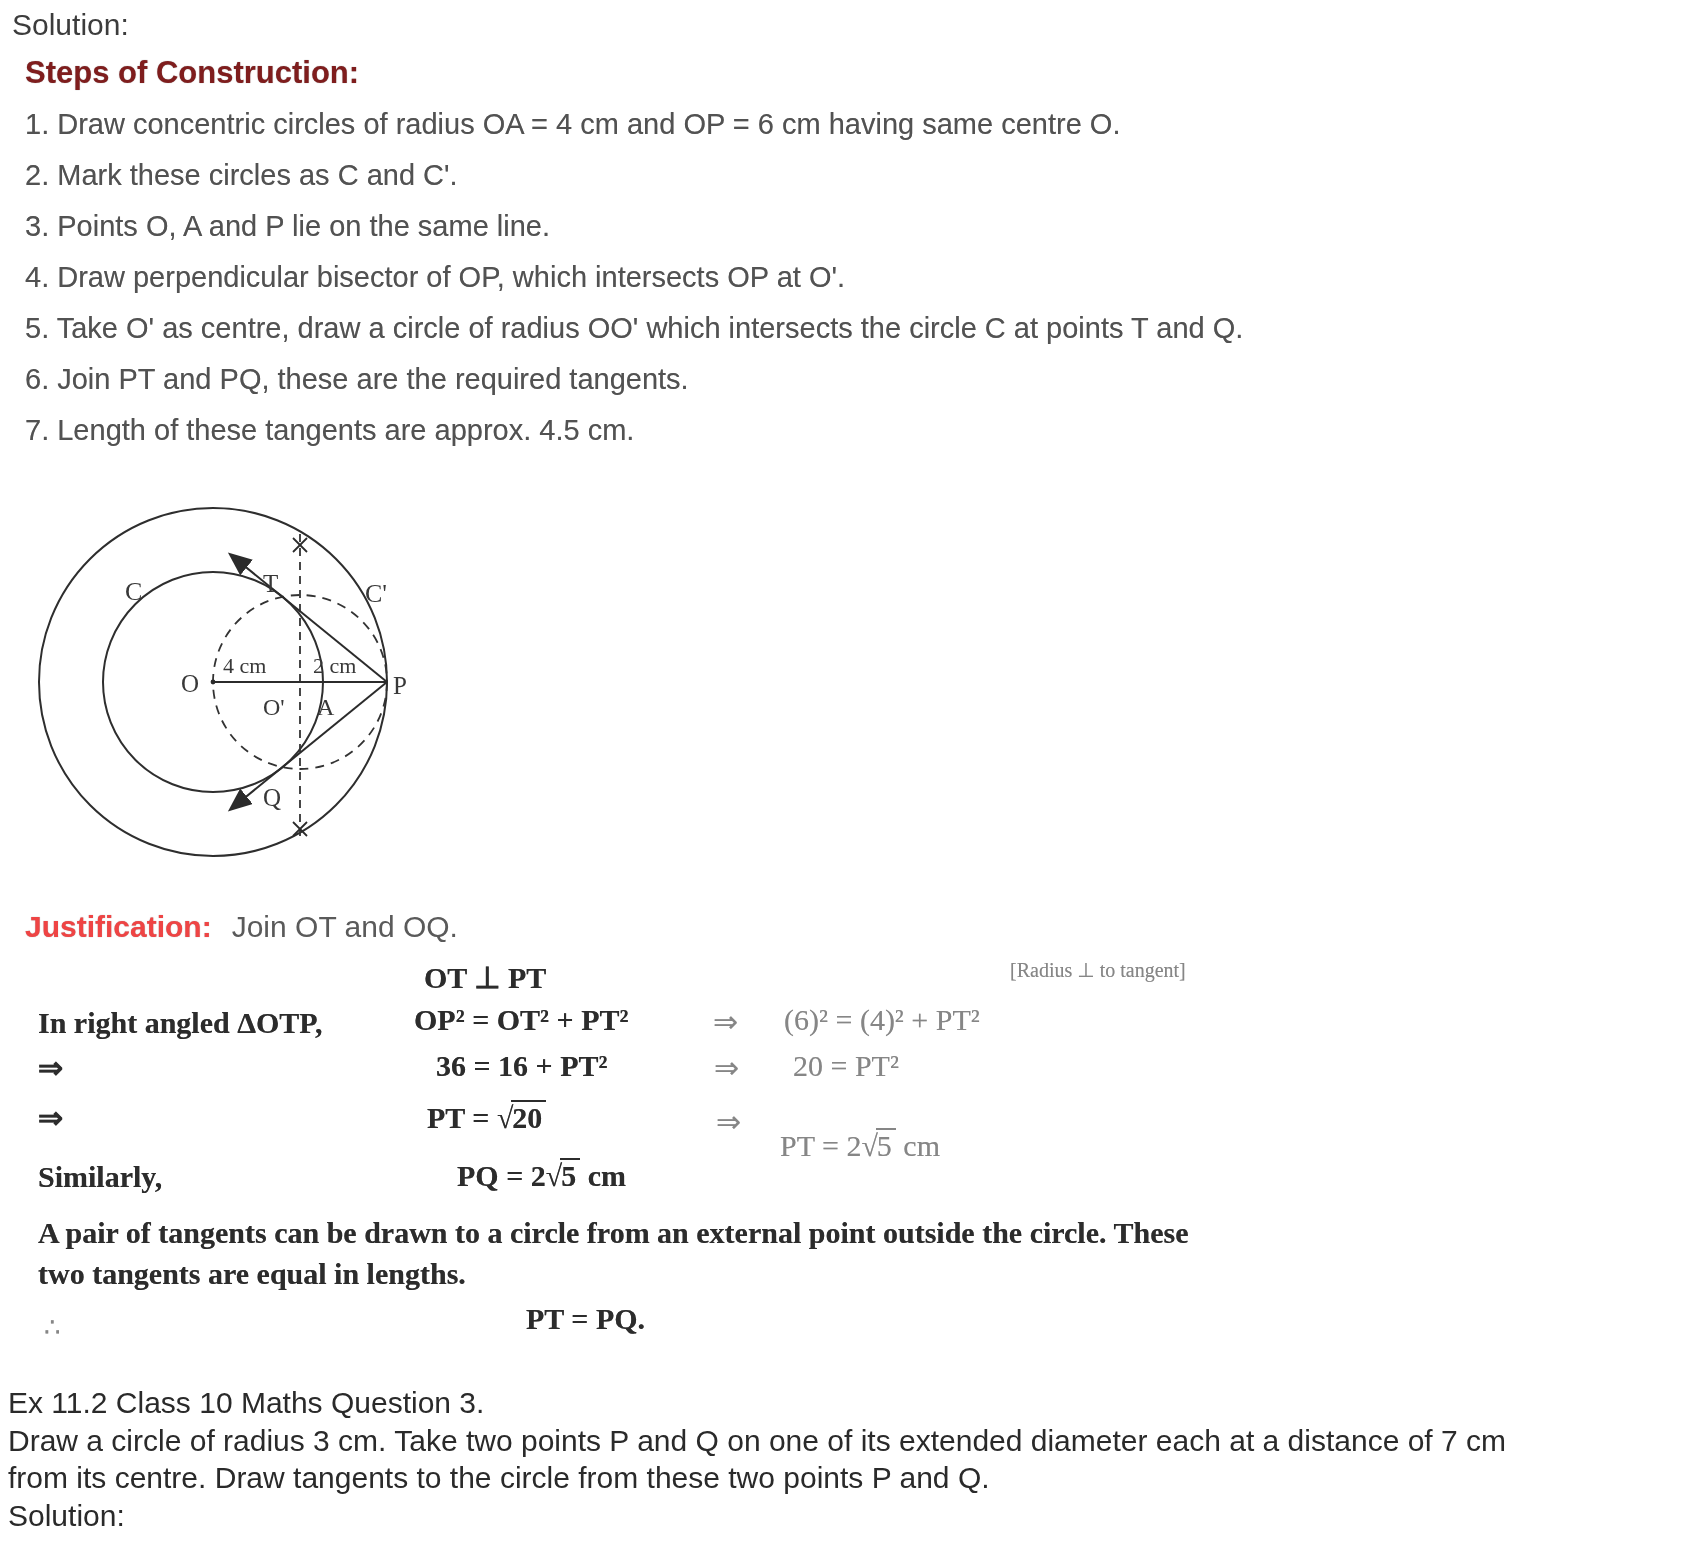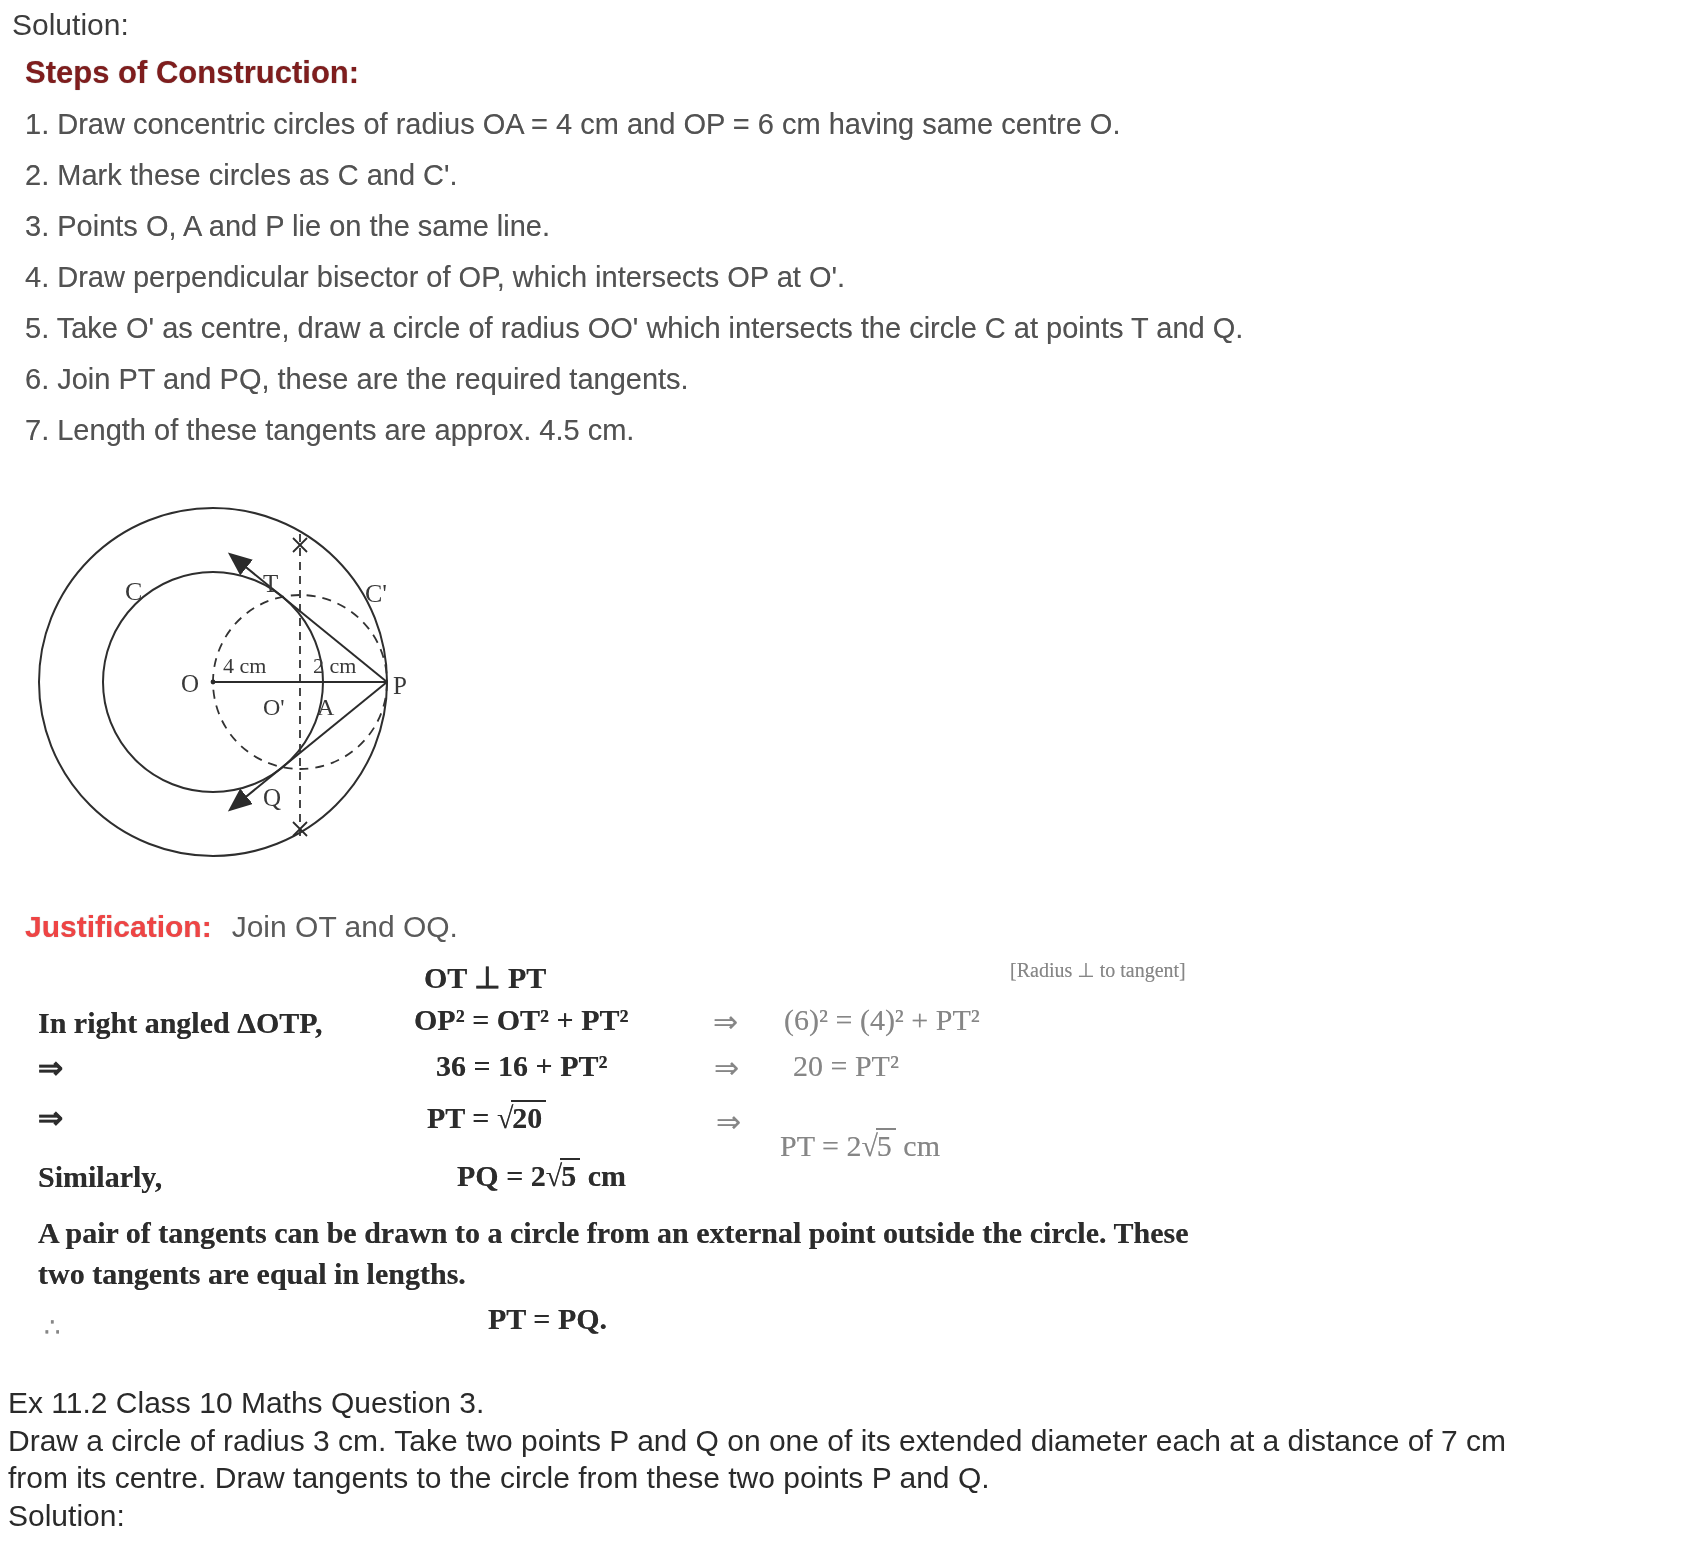--- a/index.html
+++ b/index.html
@@ -42,21 +42,21 @@
   #m-r3-right  { left:793px;  top:1049px; }
   #m-r4-left   { left:38px;   top:1100px; }
   #m-r4-mid    { left:427px;  top:1100px; }
   #m-r4-arrow  { left:716px;  top:1104px; }
   #m-r4-right  { left:780px;  top:1100px;margin-top:28px; }
   #m-r5-left   { left:38px;   top:1160px; }
   #m-r5-mid    { left:457px;  top:1158px; }
   #m-para1     { left:38px;   top:1216px; }
   #m-para2     { left:38px;   top:1257px; }
   #m-r6-left   { left:44px;   top:1312px; font-size:26px; }
-  #m-r6-mid    { left:488px;  top:1302px; }
+  #m-r6-mid    { left:526px;  top:1302px; }
 
   
   .footer { position:absolute; left:8px; top:1384px; font-size:30px; color:#2a2a2a; }
   .footer div { line-height:37.5px; white-space:nowrap; }
 </style>
 </head>
 <body>
 
 <div class="page">
 

